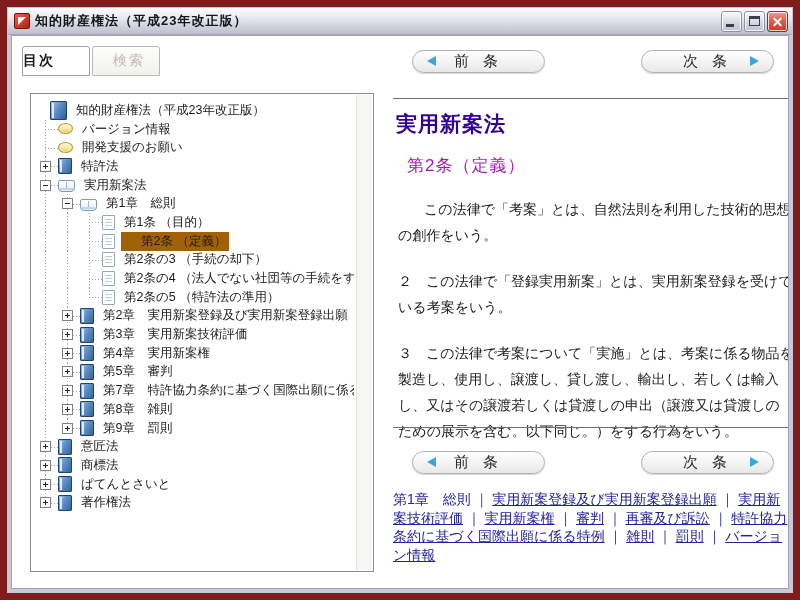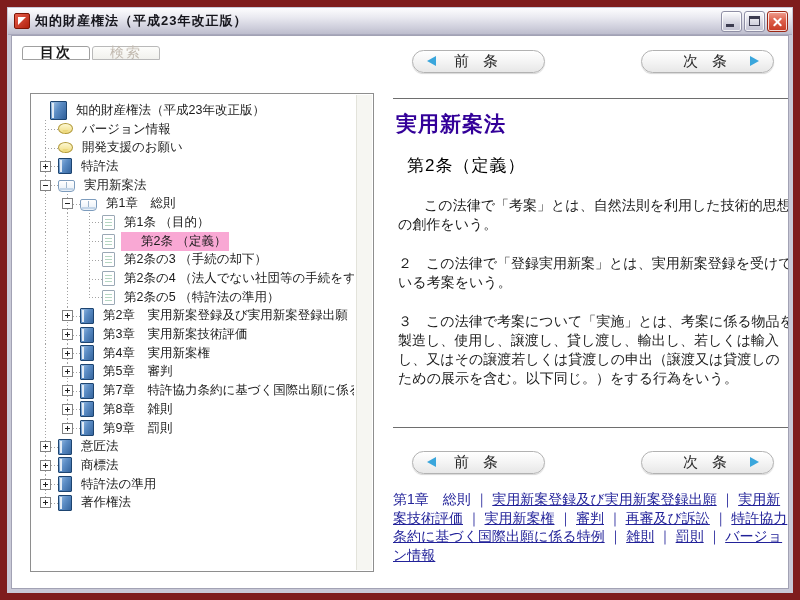--- a/index.html
+++ b/index.html
@@ -26,25 +26,25 @@
     border:1px solid #3c3c50; border-top-width:3px; background:transparent; }
   .glyph-x::before,.glyph-x::after { content:""; position:absolute; left:4px; top:9px; width:11px; height:2px;
     background:#fff; border-radius:1px; }
   .glyph-x::before { transform:rotate(45deg); }
   .glyph-x::after  { transform:rotate(-45deg); }
 
   .client { position:absolute; top:28px; left:4px; right:4px; bottom:4px; background:#fff;
     border:1px solid #a2a2b4; overflow:hidden; }
 
   
-  .tab { position:absolute; top:10px; height:14px; border:1px solid #b9b9b9; border-radius:3px 3px 0 0;
+  .tab { position:absolute; top:10px; height:30px; border:1px solid #b9b9b9; border-radius:3px 3px 0 0;
     background:linear-gradient(#ffffff,#f4f4f2); font-size:14px; display:flex; align-items:center;
-    justify-content:center; color:#1a1a1a; letter-spacing:2px; }
+    justify-content:flex-start; color:#1a1a1a; letter-spacing:2px; }
   .tab.active { left:10px; width:68px; border-color:#a0a0a0; font-weight:bold; background:#fff; z-index:2; }
-  .tab.disabled { left:80px; width:68px; color:#c2bab0; background:linear-gradient(#fdfdfb,#f1f1ed); }
+  .tab.disabled { left:80px; width:68px; color:#c2bab0; background:linear-gradient(#fdfdfb,#f1f1ed);padding-left:20px; }
 
   
   .tree-panel { position:absolute; left:18px; top:57px; width:344px; height:479px; background:#fff;
     border:1px solid #8e8e8e; overflow:hidden; }
   .tree-body { position:absolute; left:3px; top:7px; right:19px; bottom:2px; overflow:hidden; }
   .tree-scrollbar { position:absolute; top:1px; right:1px; bottom:1px; width:16px;
     background:#f6f6f2; border-left:1px solid #e3e3db; }
   .trow { display:flex; align-items:center; height:18.7px; white-space:nowrap; font-size:12.5px; color:#1a1a1a; }
   .trow.root { padding-left:14px; }
   .cell { width:22px; height:100%; position:relative; flex:none; }
@@ -77,43 +77,43 @@
   .ico-globe::after { content:""; position:absolute; right:2px; top:2px; width:5px; height:3px;
     background:#58b058; border-radius:50%; opacity:.8; }
   .ico-bubble { width:15px; height:11px; border:1px solid #b29a3a; border-radius:50%;
     background:linear-gradient(#fdf8d2,#f0dc80); margin-top:-1px; }
   .ico-bubble::after { content:""; position:absolute; left:2px; bottom:-4px; width:0; height:0;
     border:3px solid transparent; border-top:4px solid #ecd87e; transform:skewX(-25deg); }
   .ico-page { width:13px; height:15px; background:#fff; border:1px solid #9aa8b5; border-radius:1px; }
   .ico-page::before { content:""; position:absolute; left:2px; right:2px; top:3px; height:9px;
     background:repeating-linear-gradient(to bottom,#b5d6c2 0 1px,transparent 1px 3px); }
   .tlabel { padding:1px 3px; }
-  .tlabel.sel { background:#f9a8d4;padding-left:20px; }
+  .tlabel.sel { background:#a16207;padding-left:20px; }
 
   
   .navbtn { position:absolute; width:133px; height:23px; border:1px solid #b2b2b2; border-radius:14.5px;
     background:linear-gradient(#ffffff,#f3f3f3 55%,#e7e7e7); box-shadow:0 1px 1px #d8d8d8;
     font-size:15px; color:#2a2a2a; letter-spacing:5px; display:flex; align-items:center; justify-content:center; }
   .navbtn .arrow-l { position:absolute; left:14px; top:50%; margin-top:-5.5px; width:0; height:0;
     border-top:5.5px solid transparent; border-bottom:5.5px solid transparent; border-right:9px solid #3aa6dc; }
   .navbtn .arrow-r { position:absolute; right:14px; top:50%; margin-top:-5.5px; width:0; height:0;
     border-top:5.5px solid transparent; border-bottom:5.5px solid transparent; border-left:9px solid #3aa6dc; }
   .btn-prev-top { left:400px; top:14px; }
   .btn-next-top { left:629px; top:14px; }
   .btn-prev-bot { left:400px; top:415px; }
   .btn-next-bot { left:629px; top:415px; }
 
   .rule { position:absolute; left:381px; width:400px; height:1px; background:#6e6e6e; }
   .rule-top { top:62px; }
   .rule-bot { top:391px; }
 
   .heading { position:absolute; left:384px; top:74px; font-size:21px; font-weight:bold; color:#330099; letter-spacing:1px; }
-  .subheading { position:absolute; left:395px; top:118px; font-size:17px; color:#000000; letter-spacing:1px; }
-
-  .paras { position:absolute; left:386px; top:160px; width:396px; font-size:14px; line-height:19px; color:#1c1c1c; }
+  .subheading { position:absolute; left:395px; top:118px; font-size:17px; color:#a21caf; letter-spacing:1px; }
+
+  .paras { position:absolute; left:386px; top:160px; width:396px; font-size:14px; line-height:26px; color:#1c1c1c; }
   .para { margin-bottom:20px; }
   .para.indent { text-indent:26px; }
 
   .footer { position:absolute; left:381px; top:454px; width:401px; font-size:14px; line-height:18.5px;
     color:#222299; word-break:break-all; }
   .footer a { color:#222299; text-decoration:underline; cursor:pointer; }
   .footer .nolink { text-decoration:none; }
   .footer .sep { text-decoration:none; }
 </style>
 </head>
@@ -284,21 +284,21 @@
               <span class="exp plus"></span>
             </span>
             <span class="ico ico-book-closed"></span>
             <span class="tlabel">商標法</span>
           </div>
           <div class="trow">
             <span class="cell c-tee">
               <span class="exp plus"></span>
             </span>
             <span class="ico ico-book-closed"></span>
-            <span class="tlabel">特許法の準用</span>
+            <span class="tlabel">ぱてんとさいと</span>
           </div>
           <div class="trow">
             <span class="cell c-corner">
               <span class="exp plus"></span>
             </span>
             <span class="ico ico-book-closed"></span>
             <span class="tlabel">著作権法</span>
           </div>
         </div>
       <div class="tree-scrollbar"></div>

